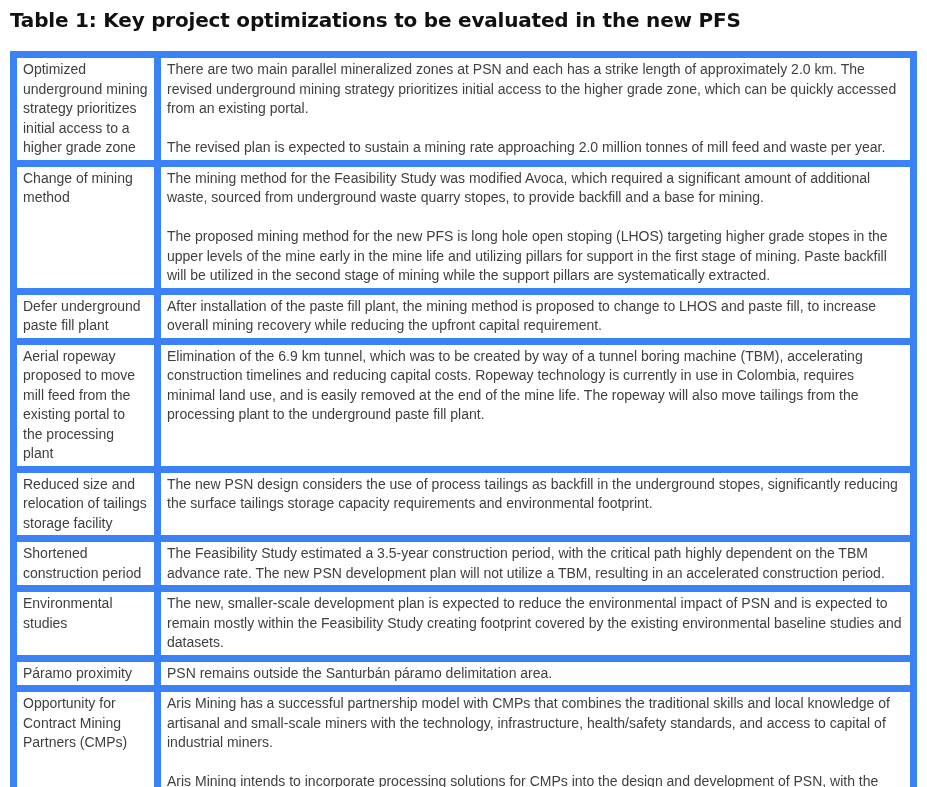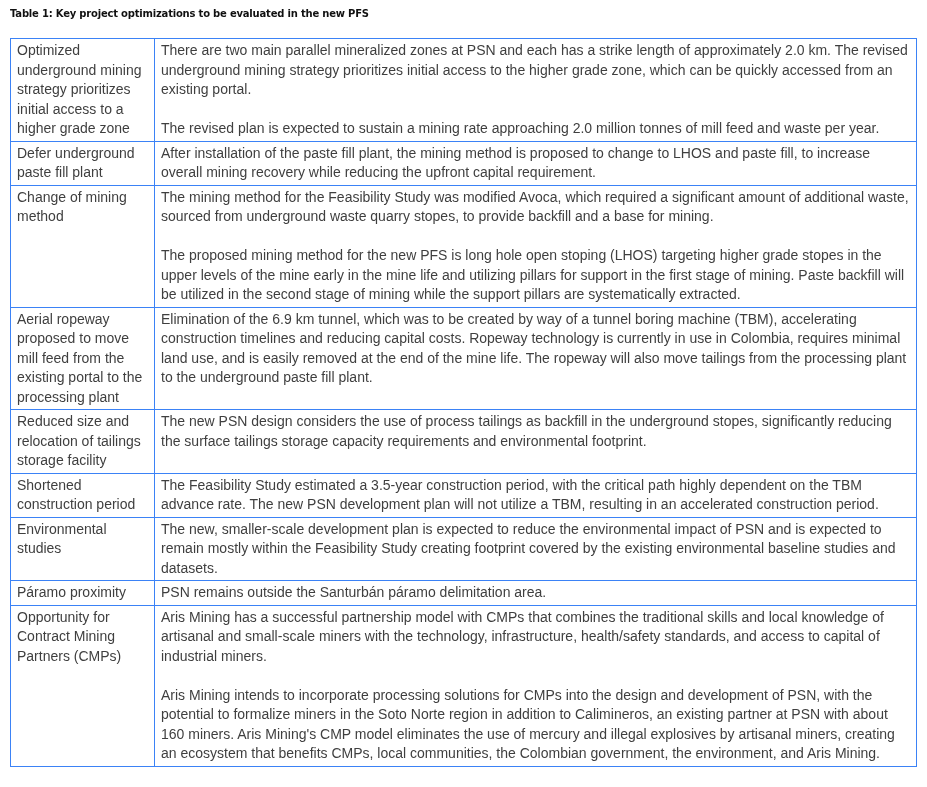--- a/index.html
+++ b/index.html
@@ -14,33 +14,33 @@
     color: #3f3f3f;
   }
   .page {
     width: 927px;
     min-height: 787px;
     padding: 8px 10px 10px 10px;
     background: #ffffff;
   }
   .doc-title {
     font-family: "DejaVu Sans", "Liberation Sans", sans-serif;
-    font-size: 10px;
+    font-size: 20px;
     font-weight: bold;
     color: #111111;
     margin: 0 0 19px 0;
     letter-spacing: -0.2px;
   }
   table.opt-table {
     border-collapse: collapse;
     width: 907px;
     table-layout: fixed;
   }
   table.opt-table td {
-    border: 1px solid #3b82f6;
+    border: 7px solid #3b82f6;
     vertical-align: top;
     font-size: 14px;
     line-height: 19.5px;
     padding: 2px 6px 2px 6px;
   }
   td.label-cell {
     width: 144px;
     padding-right: 1px;
   }
   td.content-cell p {
@@ -60,30 +60,30 @@
   <table class="opt-table">
     <tbody>
       <tr>
         <td class="label-cell">Optimized underground mining strategy prioritizes initial access to a higher grade zone</td>
         <td class="content-cell">
           <p>There are two main parallel mineralized zones at PSN and each has a strike length of approximately 2.0 km. The revised underground mining strategy prioritizes initial access to the higher grade zone, which can be quickly accessed from an existing portal.</p>
           <p>The revised plan is expected to sustain a mining rate approaching 2.0 million tonnes of mill feed and waste per year.</p>
         </td>
       </tr>
       <tr>
-        <td class="label-cell">Defer underground paste fill plant</td>
-        <td class="content-cell">
-          <p>After installation of the paste fill plant, the mining method is proposed to change to LHOS and paste fill, to increase overall mining recovery while reducing the upfront capital requirement.</p>
-        </td>
-      </tr>
-      <tr>
         <td class="label-cell">Change of mining method</td>
         <td class="content-cell">
           <p>The mining method for the Feasibility Study was modified Avoca, which required a significant amount of additional waste, sourced from underground waste quarry stopes, to provide backfill and a base for mining.</p>
           <p>The proposed mining method for the new PFS is long hole open stoping (LHOS) targeting higher grade stopes in the upper levels of the mine early in the mine life and utilizing pillars for support in the first stage of mining. Paste backfill will be utilized in the second stage of mining while the support pillars are systematically extracted.</p>
+        </td>
+      </tr>
+      <tr>
+        <td class="label-cell">Defer underground paste fill plant</td>
+        <td class="content-cell">
+          <p>After installation of the paste fill plant, the mining method is proposed to change to LHOS and paste fill, to increase overall mining recovery while reducing the upfront capital requirement.</p>
         </td>
       </tr>
       <tr>
         <td class="label-cell">Aerial ropeway proposed to move mill feed from the existing portal to the processing plant</td>
         <td class="content-cell">
           <p>Elimination of the 6.9 km tunnel, which was to be created by way of a tunnel boring machine (TBM), accelerating construction timelines and reducing capital costs. Ropeway technology is currently in use in Colombia, requires minimal land use, and is easily removed at the end of the mine life. The ropeway will also move tailings from the processing plant to the underground paste fill plant.</p>
         </td>
       </tr>
       <tr>
         <td class="label-cell">Reduced size and relocation of tailings storage facility</td>

